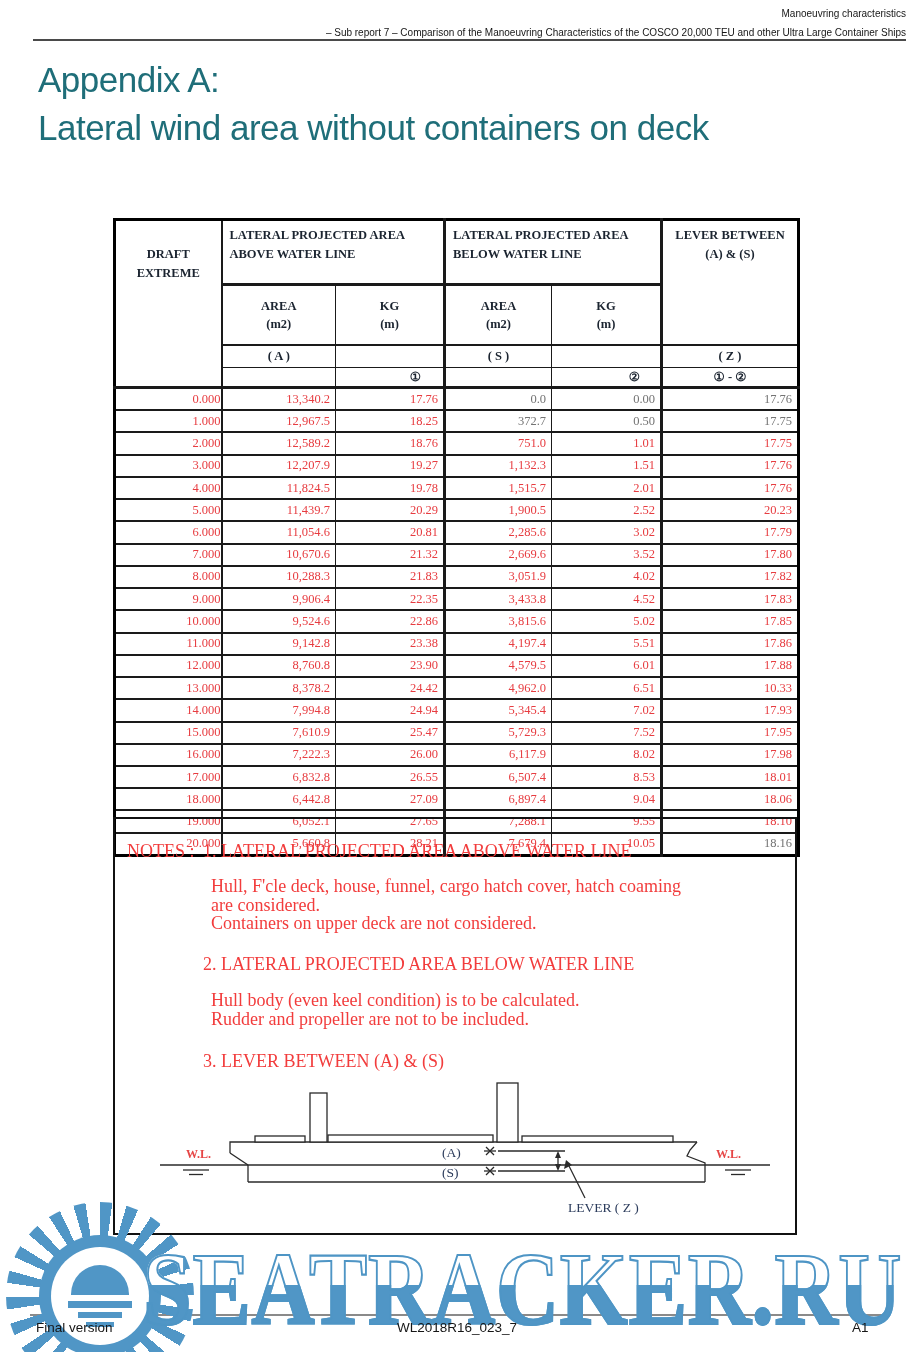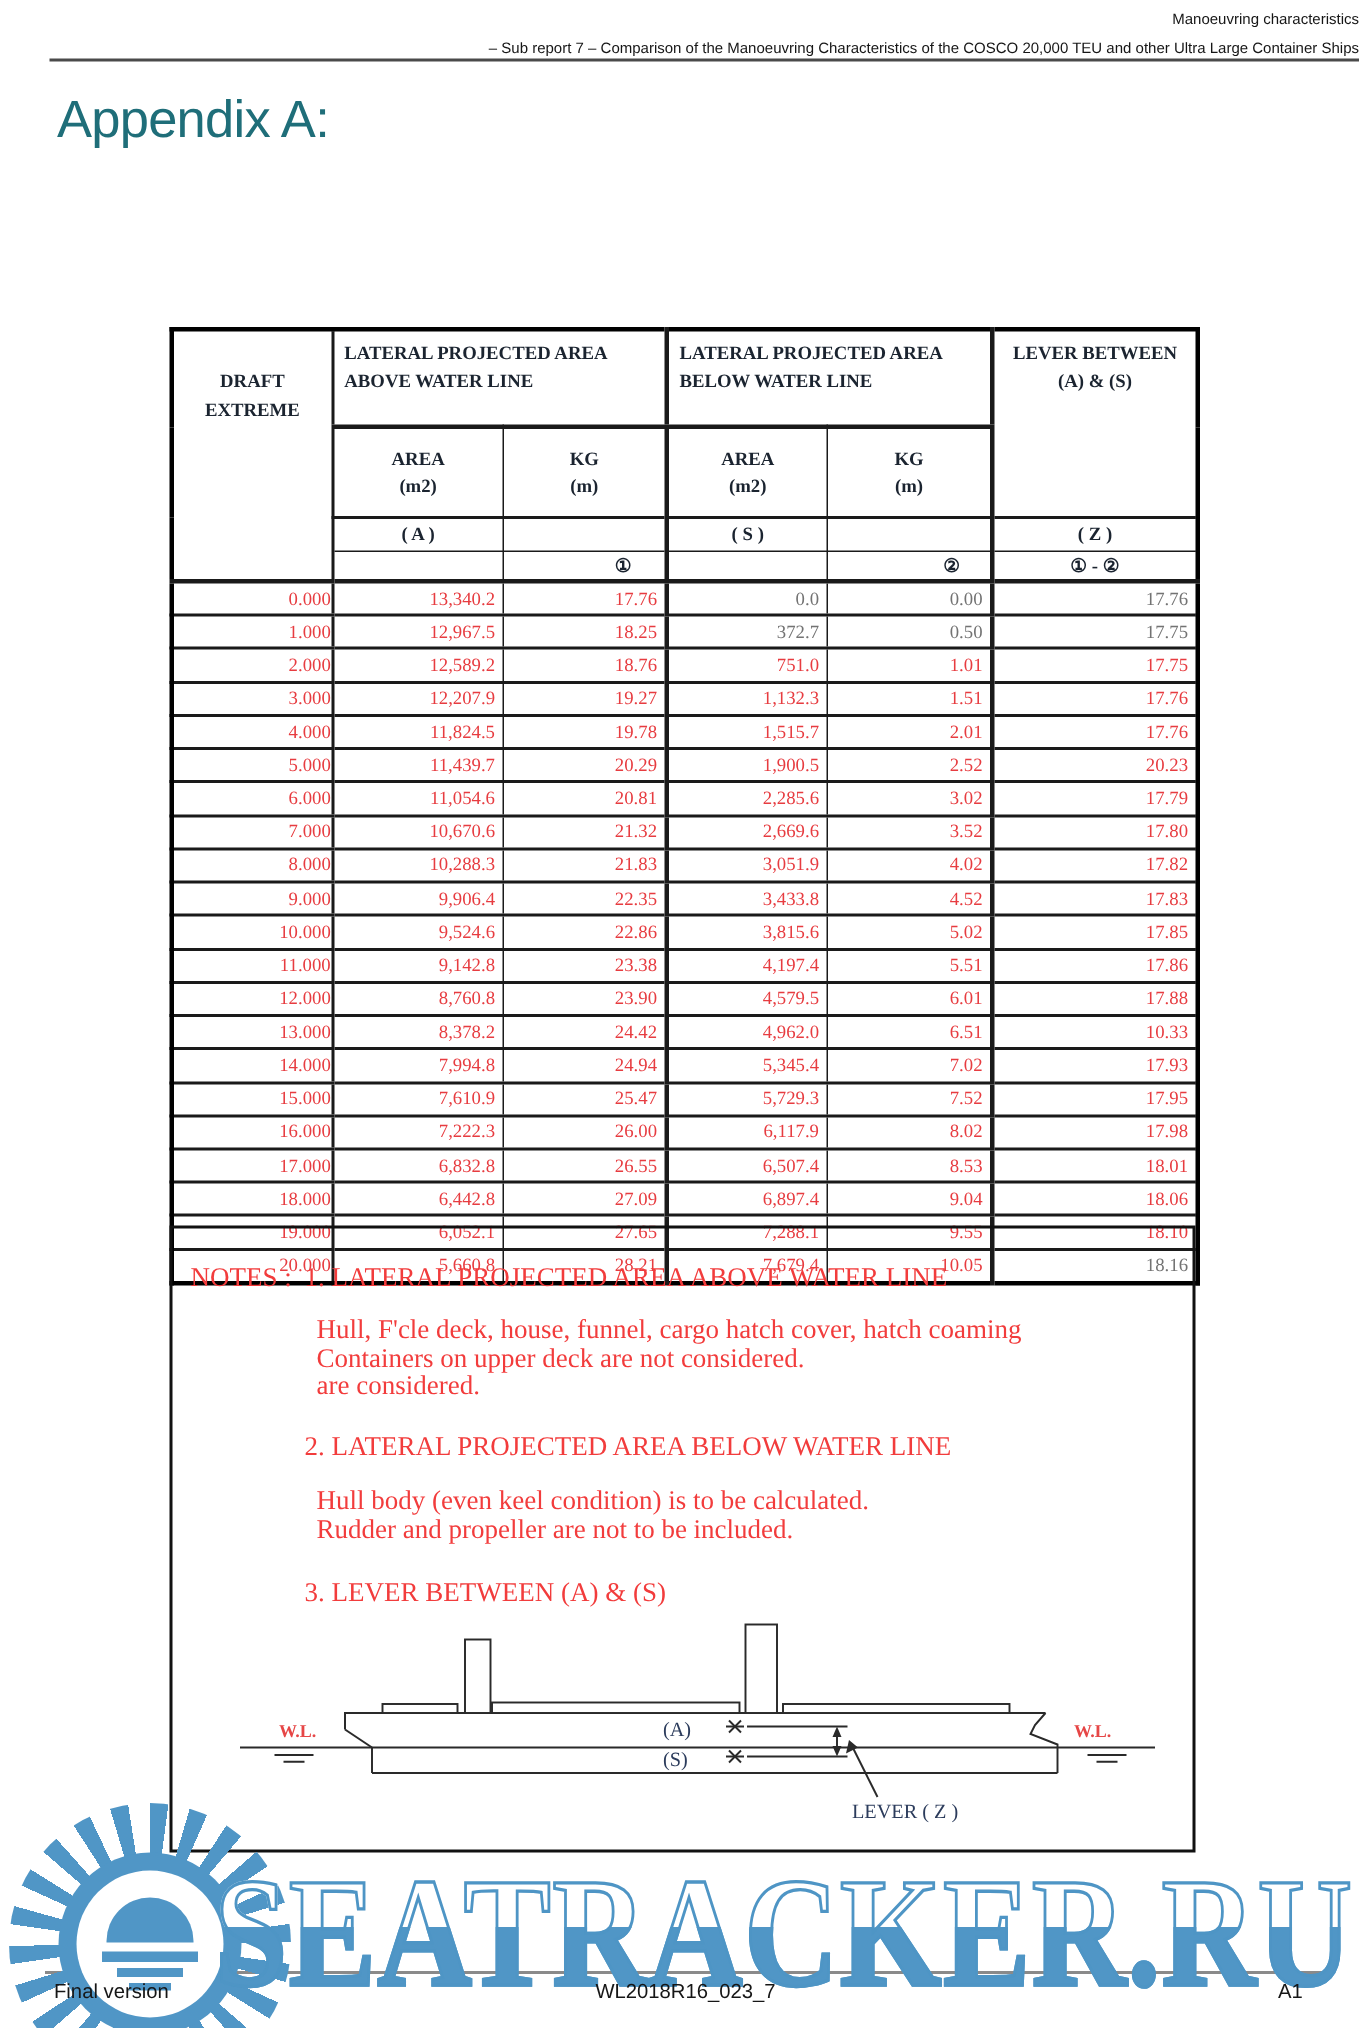--- a/index.html
+++ b/index.html
@@ -87,20 +87,21 @@
 <div class="page">
 
   <div class="doc-header">
     <div>Manoeuvring characteristics</div>
     <div>– Sub report 7 – Comparison of the Manoeuvring Characteristics of the COSCO 20,000 TEU and other Ultra Large Container Ships</div>
   </div>
   <div class="header-rule"></div>
 
   <div class="title">
     <span>Appendix A:</span><br>
+    <span>Lateral wind area without containers on deck</span>
   </div>
 
   <table class="data-table">
     <colgroup>
       <col style="width:107px">
         <col style="width:114px">
         <col style="width:109px">
       <col style="width:107px">
         <col style="width:110px">
         <col style="width:137px">
@@ -327,22 +328,22 @@
           <td class="col-z bl3 dark">18.16</td>
         </tr>
       </tbody>
   </table>
 
   <div class="notes-box">
     <span class="nline n-label">NOTES :</span>
     <span class="nline n-t1">1. LATERAL PROJECTED AREA ABOVE WATER LINE</span>
     <div class="nline n-b1">
       <div>Hull, F'cle deck, house, funnel, cargo hatch cover, hatch coaming</div>
+      <div>are considered.</div>
       <div>Containers on upper deck are not considered.</div>
-      <div>are considered.</div>
     </div>
     <span class="nline n-t2">2. LATERAL PROJECTED AREA BELOW WATER LINE</span>
     <div class="nline n-b2">
       <div>Hull body (even keel condition) is to be calculated.</div>
       <div>Rudder and propeller are not to be included.</div>
     </div>
     <span class="nline n-t3">3. LEVER BETWEEN (A) &amp; (S)</span>
   </div>
 
   <svg class="diagram" width="690" height="152" viewBox="110 1073 690 152">

